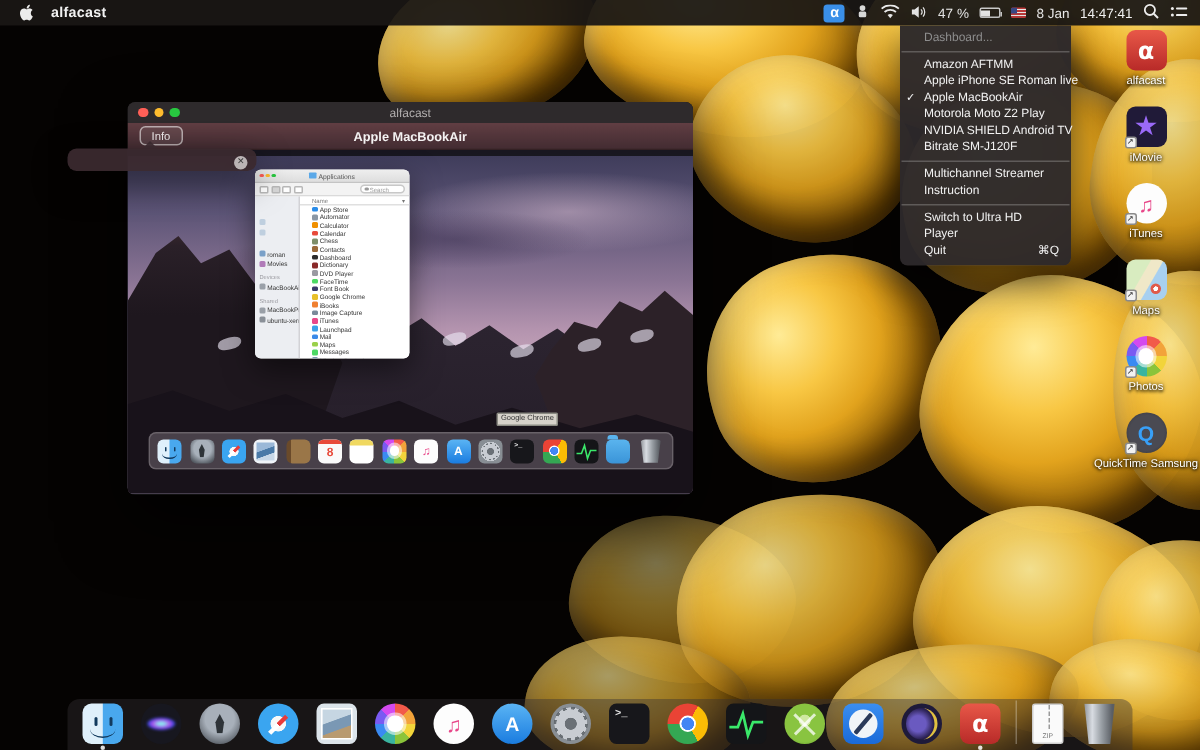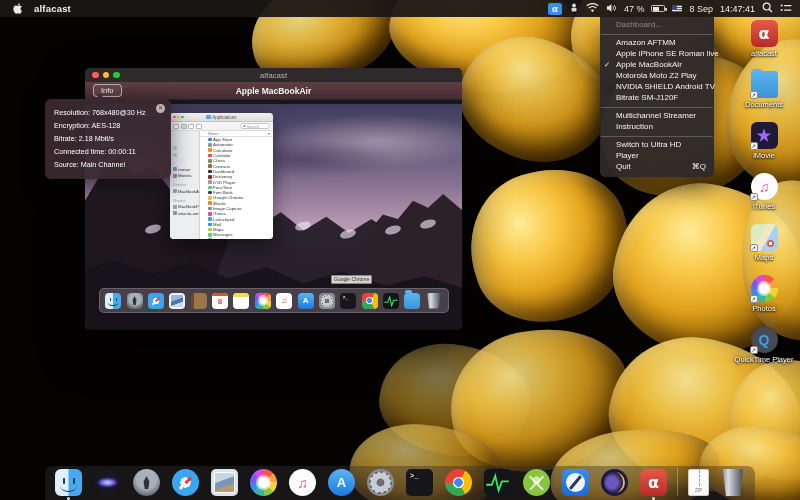--- a/index.html
+++ b/index.html
@@ -262,27 +262,20 @@
     <div class="desk-item">
       <div class="di-wrap">
         <span class="ic ic-alfacast">
           <span class="glyph">α</span>
         </span>
       </div>
       <span class="dlabel">alfacast</span>
     </div>
     <div class="desk-item">
       <div class="di-wrap">
-        <span class="ic ic-folder"></span>
-        <span class="alias">↗</span>
-      </div>
-      <span class="dlabel">Documents</span>
-    </div>
-    <div class="desk-item">
-      <div class="di-wrap">
         <span class="ic ic-imovie">
           <span class="glyph">★</span>
         </span>
         <span class="alias">↗</span>
       </div>
       <span class="dlabel">iMovie</span>
     </div>
     <div class="desk-item">
       <div class="di-wrap">
         <span class="ic ic-itunes circle">
@@ -306,21 +299,21 @@
       </div>
       <span class="dlabel">Photos</span>
     </div>
     <div class="desk-item">
       <div class="di-wrap">
         <span class="ic ic-quicktime circle">
           <span class="glyph">Q</span>
         </span>
         <span class="alias">↗</span>
       </div>
-      <span class="dlabel">QuickTime Player</span>
+      <span class="dlabel">QuickTime Samsung</span>
     </div>
   </div>
 
 <div id="win">
   <div id="titlebar">
     <div class="tl-wrap">
       <span class="tl red"></span>
       <span class="tl yel"></span>
       <span class="tl grn"></span>
     </div>
@@ -552,27 +545,20 @@
         </span>
         <span>
           <span class="ic sm ic-trash"></span>
         </span>
       </div>
   </div>
 </div>
 
 <div id="infopanel">
   <span id="info-close">✕</span>
-  <div id="infolines">
-      <div class="iline">Resolution: 768x480@30 Hz</div>
-      <div class="iline">Encryption: AES-128</div>
-      <div class="iline">Bitrate: 2.18 Mbit/s</div>
-      <div class="iline">Connected time: 00:00:11</div>
-      <div class="iline">Source: Main Channel</div>
-    </div>
 </div>
 
 <div id="menubar">
   <span class="apple">
     <svg viewBox="0 0 17 17" width="12" height="13">
         <path fill="#ececec" d="M12.1 8.9c0-1.9 1.6-2.8 1.7-2.9-.9-1.4-2.3-1.6-2.8-1.6-1.2-.1-2.3.7-2.9.7-.6 0-1.5-.7-2.5-.7-1.3 0-2.5.8-3.1 1.9-1.3 2.3-.3 5.7 1 7.6.6.9 1.4 1.9 2.3 1.9.9 0 1.3-.6 2.4-.6 1.1 0 1.4.6 2.5.6 1 0 1.7-.9 2.3-1.8.7-1.1 1-2.1 1-2.2-.1 0-1.9-.7-1.9-2.9zM10.4 3.2c.5-.6.9-1.5.8-2.3-.8 0-1.7.5-2.2 1.2-.5.6-.9 1.5-.8 2.3.8.1 1.7-.5 2.2-1.2z"></path>
       </svg>
   </span>
   <span class="appname">alfacast</span>
   <div id="mb-right">
@@ -593,21 +579,21 @@
       <svg viewBox="0 0 12 10" width="11" height="10">
           <path d="M1 3.2h2L6 .8v8.4L3 6.8H1z" fill="#ececec"></path>
           <path d="M7.6 3.1a2.8 2.8 0 010 3.8M9.1 1.7a5 5 0 010 6.6" stroke="#ececec" fill="none" stroke-width=".9"></path>
         </svg>
     </span>
     <span class="mb-txt">47 %</span>
     <span class="batt">
         <i></i>
       </span>
     <span class="flag"></span>
-    <span class="mb-txt">8 Sep</span>
+    <span class="mb-txt">8 Jan</span>
     <span class="mb-txt">14:47:41</span>
     <span>
       <svg viewBox="0 0 11 11" width="11" height="11">
           <circle cx="4.6" cy="4.6" r="3.4" fill="none" stroke="#ececec" stroke-width="1.2"></circle>
           <line x1="7.2" y1="7.2" x2="10" y2="10" stroke="#ececec" stroke-width="1.3"></line>
         </svg>
     </span>
     <span>
       <svg viewBox="0 0 12 10" width="12" height="10">
           <circle cx="1.6" cy="2.6" r="1" fill="#ececec"></circle>

